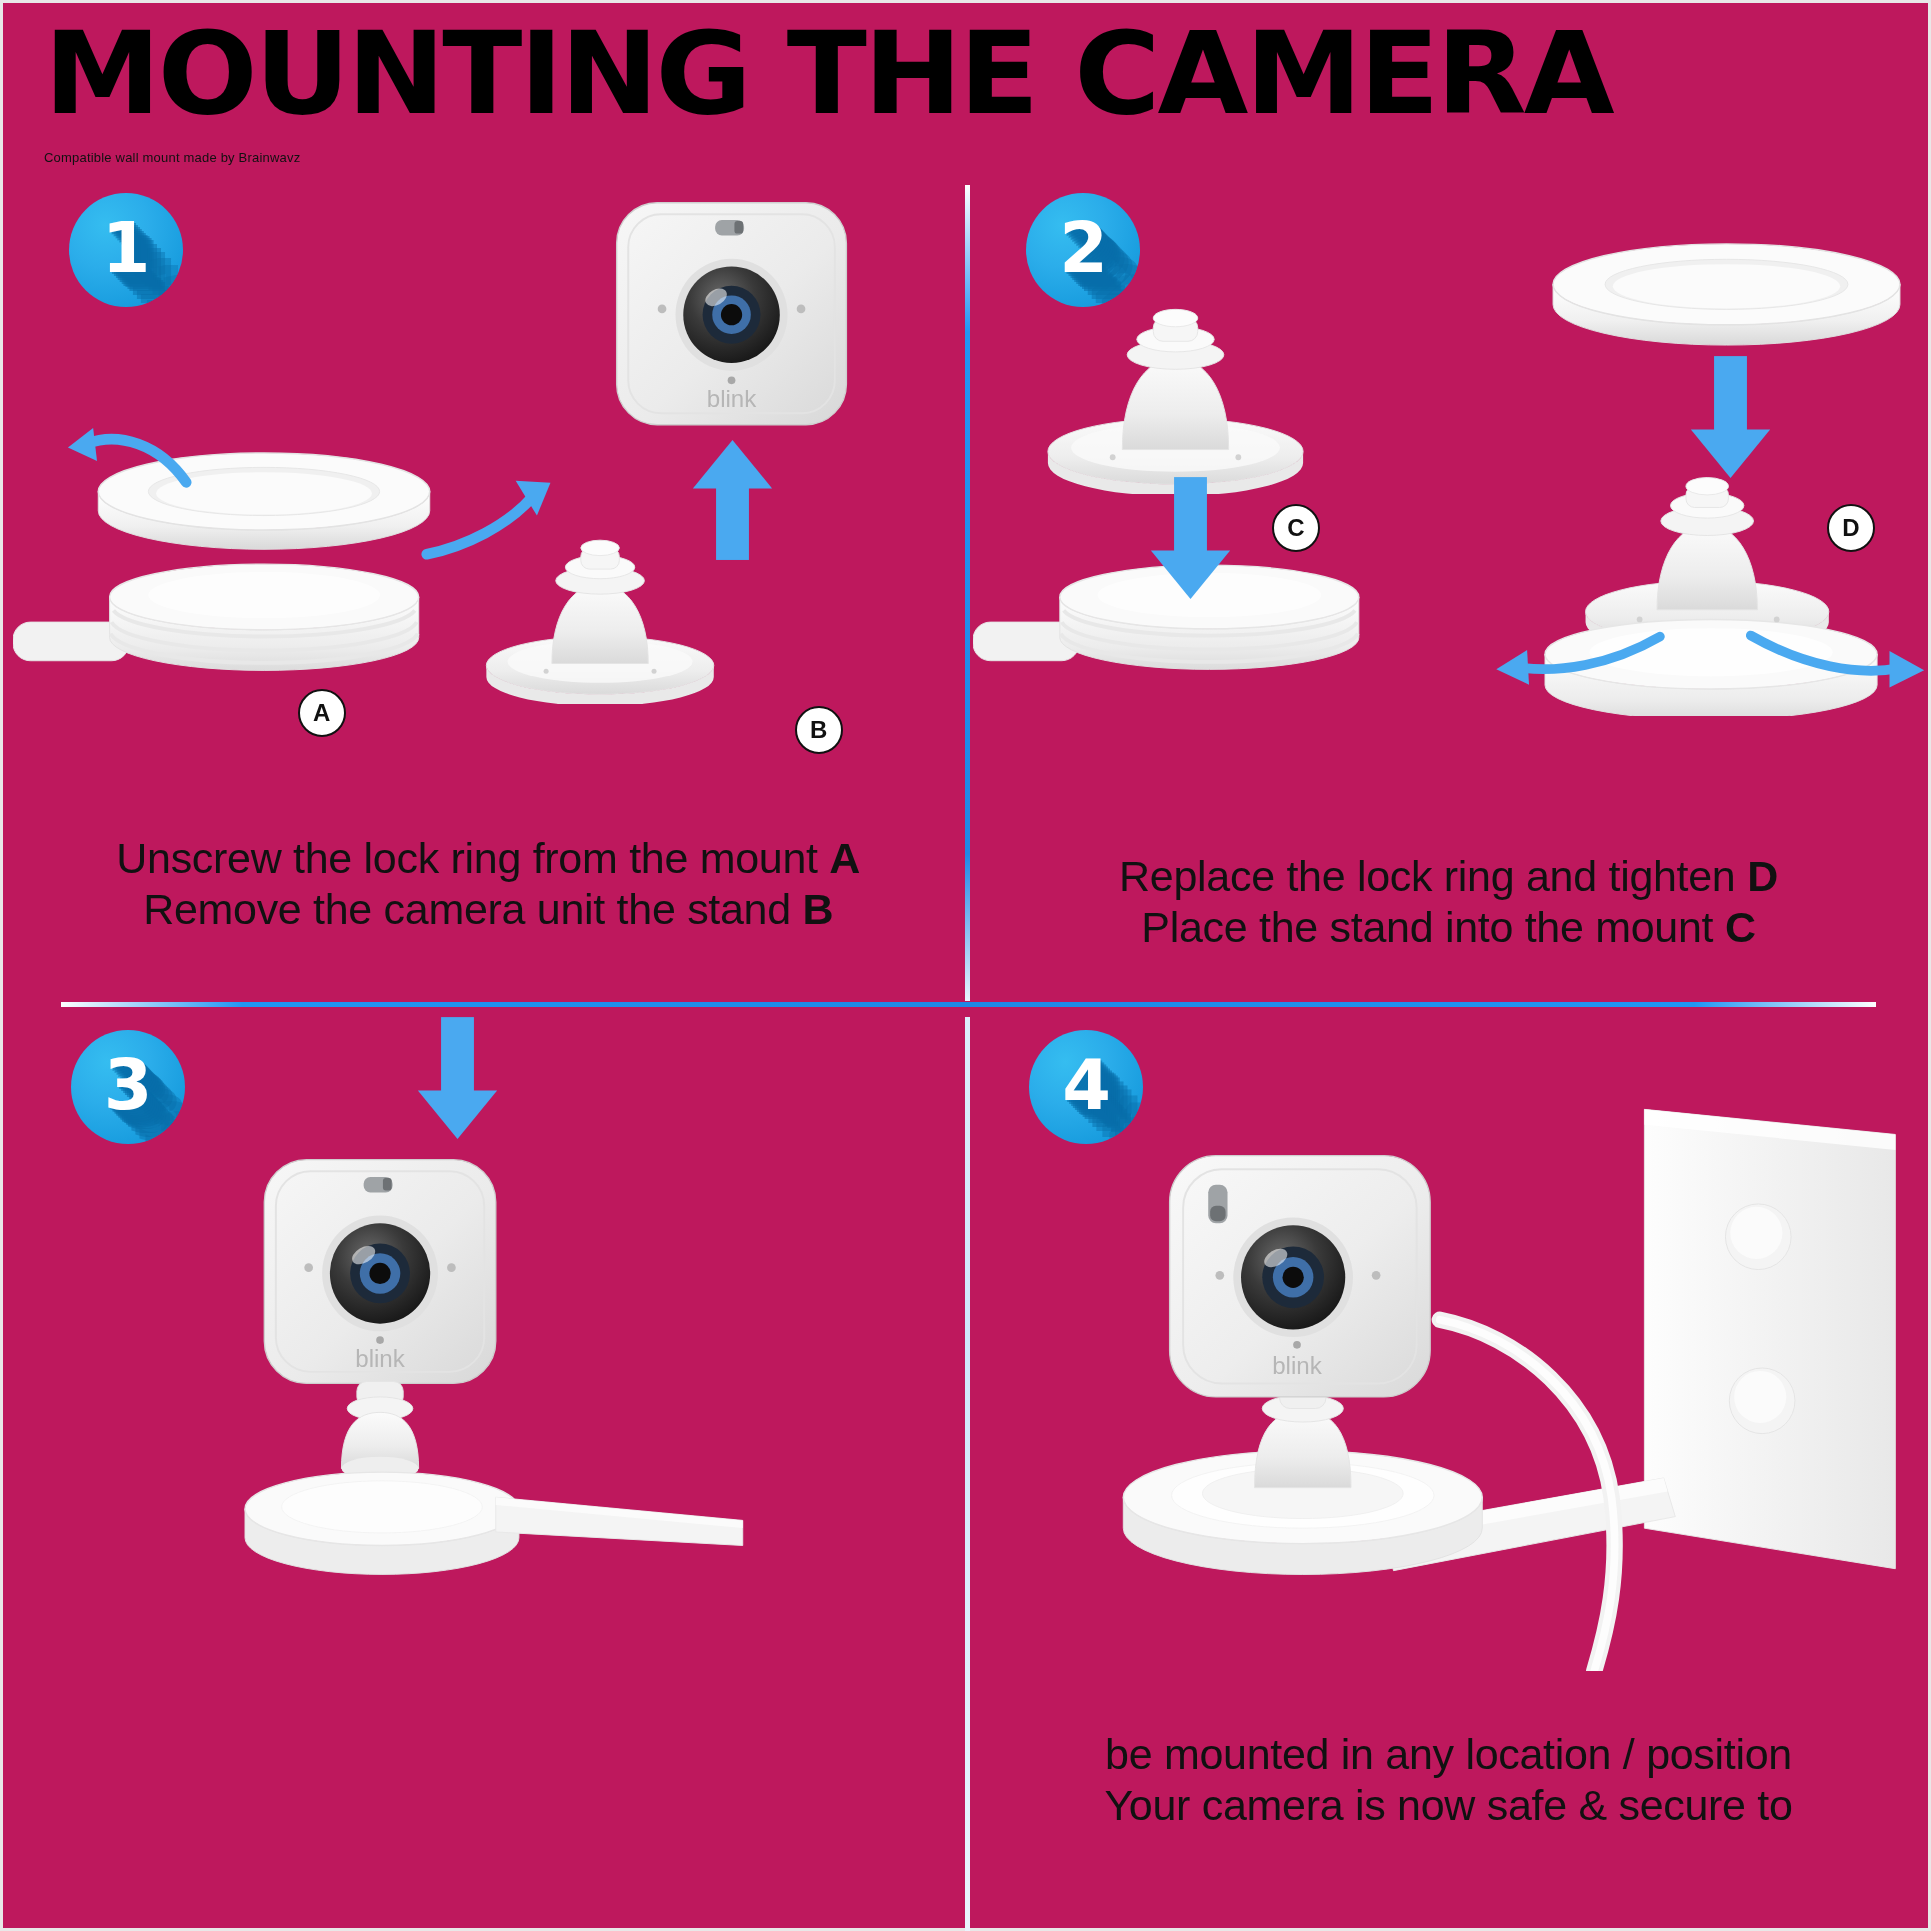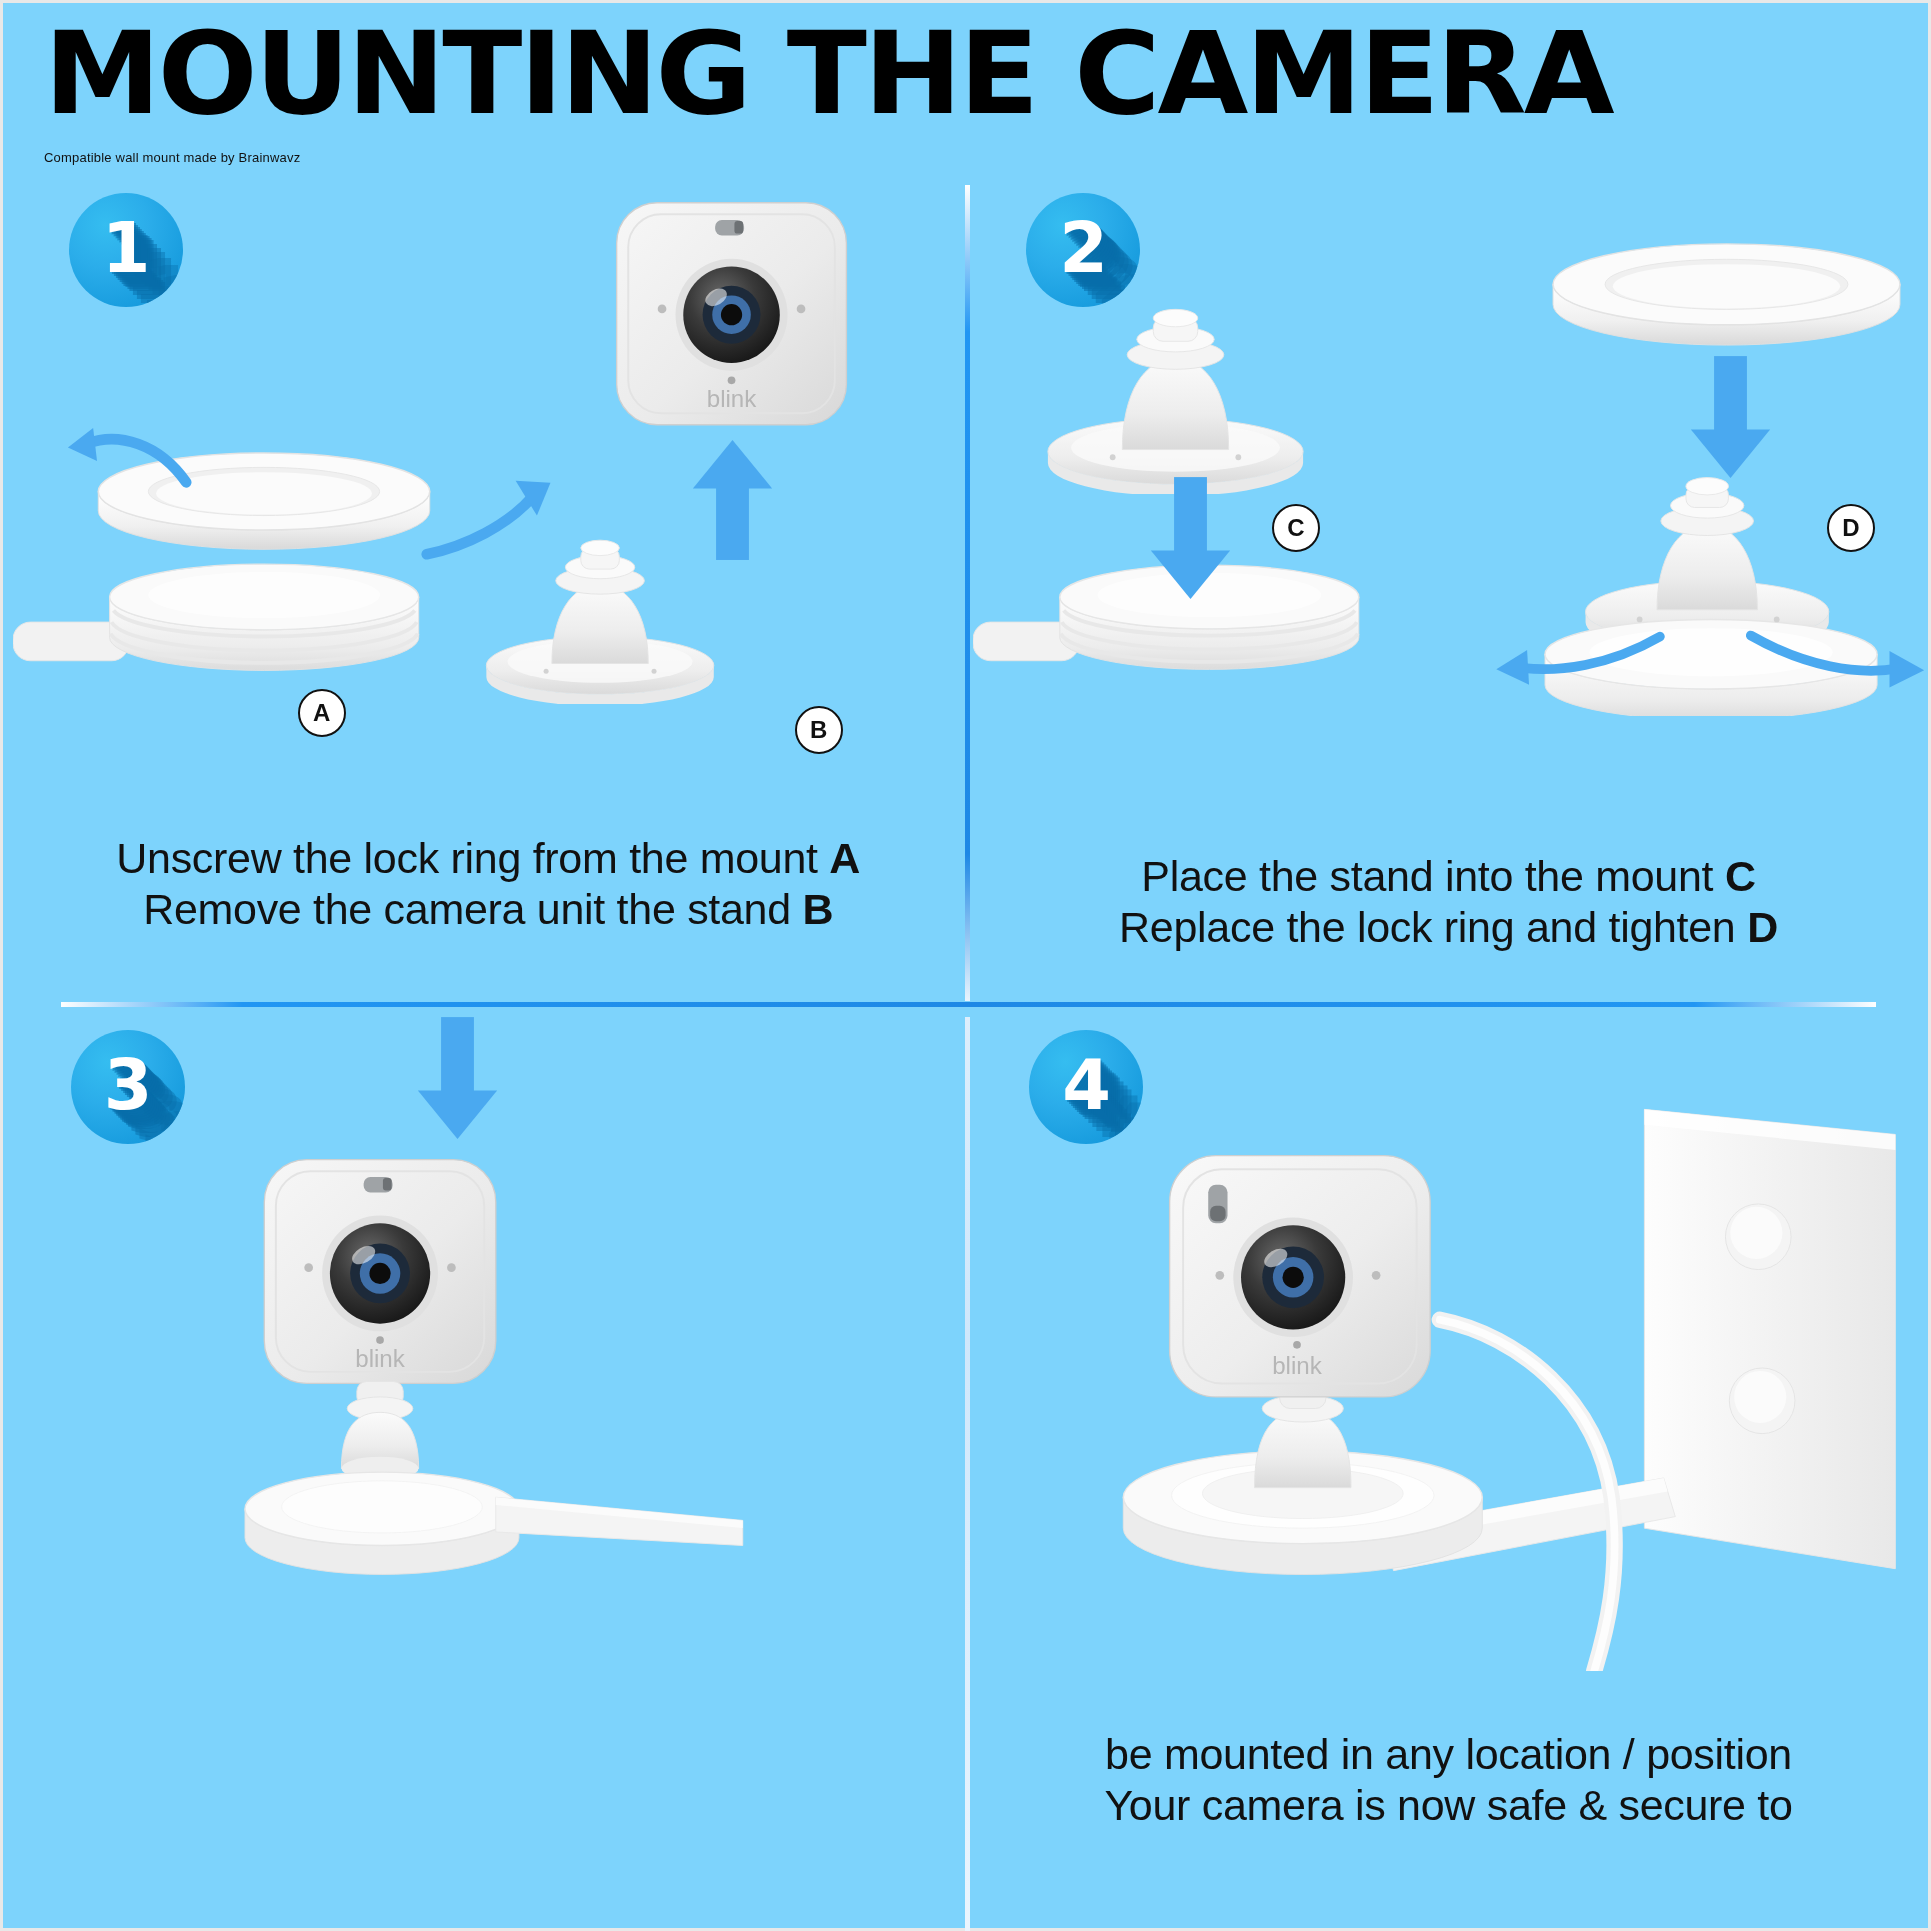--- a/index.html
+++ b/index.html
@@ -5,21 +5,21 @@
   html,body{margin:0;padding:0;}
   body{
     width:1931px;height:1931px;
     background:#ffffff;
     font-family:"Liberation Sans", sans-serif;
     overflow:hidden;
     position:relative;
   }
   .page{
     position:absolute;inset:0;
-    background:#7dd3fc;
+    background:#be185d;
     border:3.9px solid #e8e8e8;
     box-sizing:border-box;
   }
 
   
   .header{position:absolute;left:41px;top:13.5px;width:1834px;}
   .title{
     font-family:"DejaVu Sans", sans-serif;
     font-weight:bold;
     font-size:114px;
@@ -397,24 +397,24 @@
           <path d="M150,34 L186,54 L150,72 Z" fill="#4aa9f0"></path>
         </svg>
       </div>
 
       <div class="clabel" style="left:854px;top:319px;">
         <span>D</span>
       </div>
 
       <div class="caption" style="top:666px;">
         <div>
-          <span>Place the stand into the mount </span><b>C</b>
+          <span>Replace the lock ring and tighten </span><b>D</b>
         </div>
         <div>
-          <span>Replace the lock ring and tighten </span><b>D</b>
+          <span>Place the stand into the mount </span><b>C</b>
         </div>
       </div>
     </div>
 
     <div class="quad q3">
 
       <div class="badge" style="left:58px;top:15.4px;">
         <div class="shadow">3</div>
         <div class="num">3</div>
       </div>

